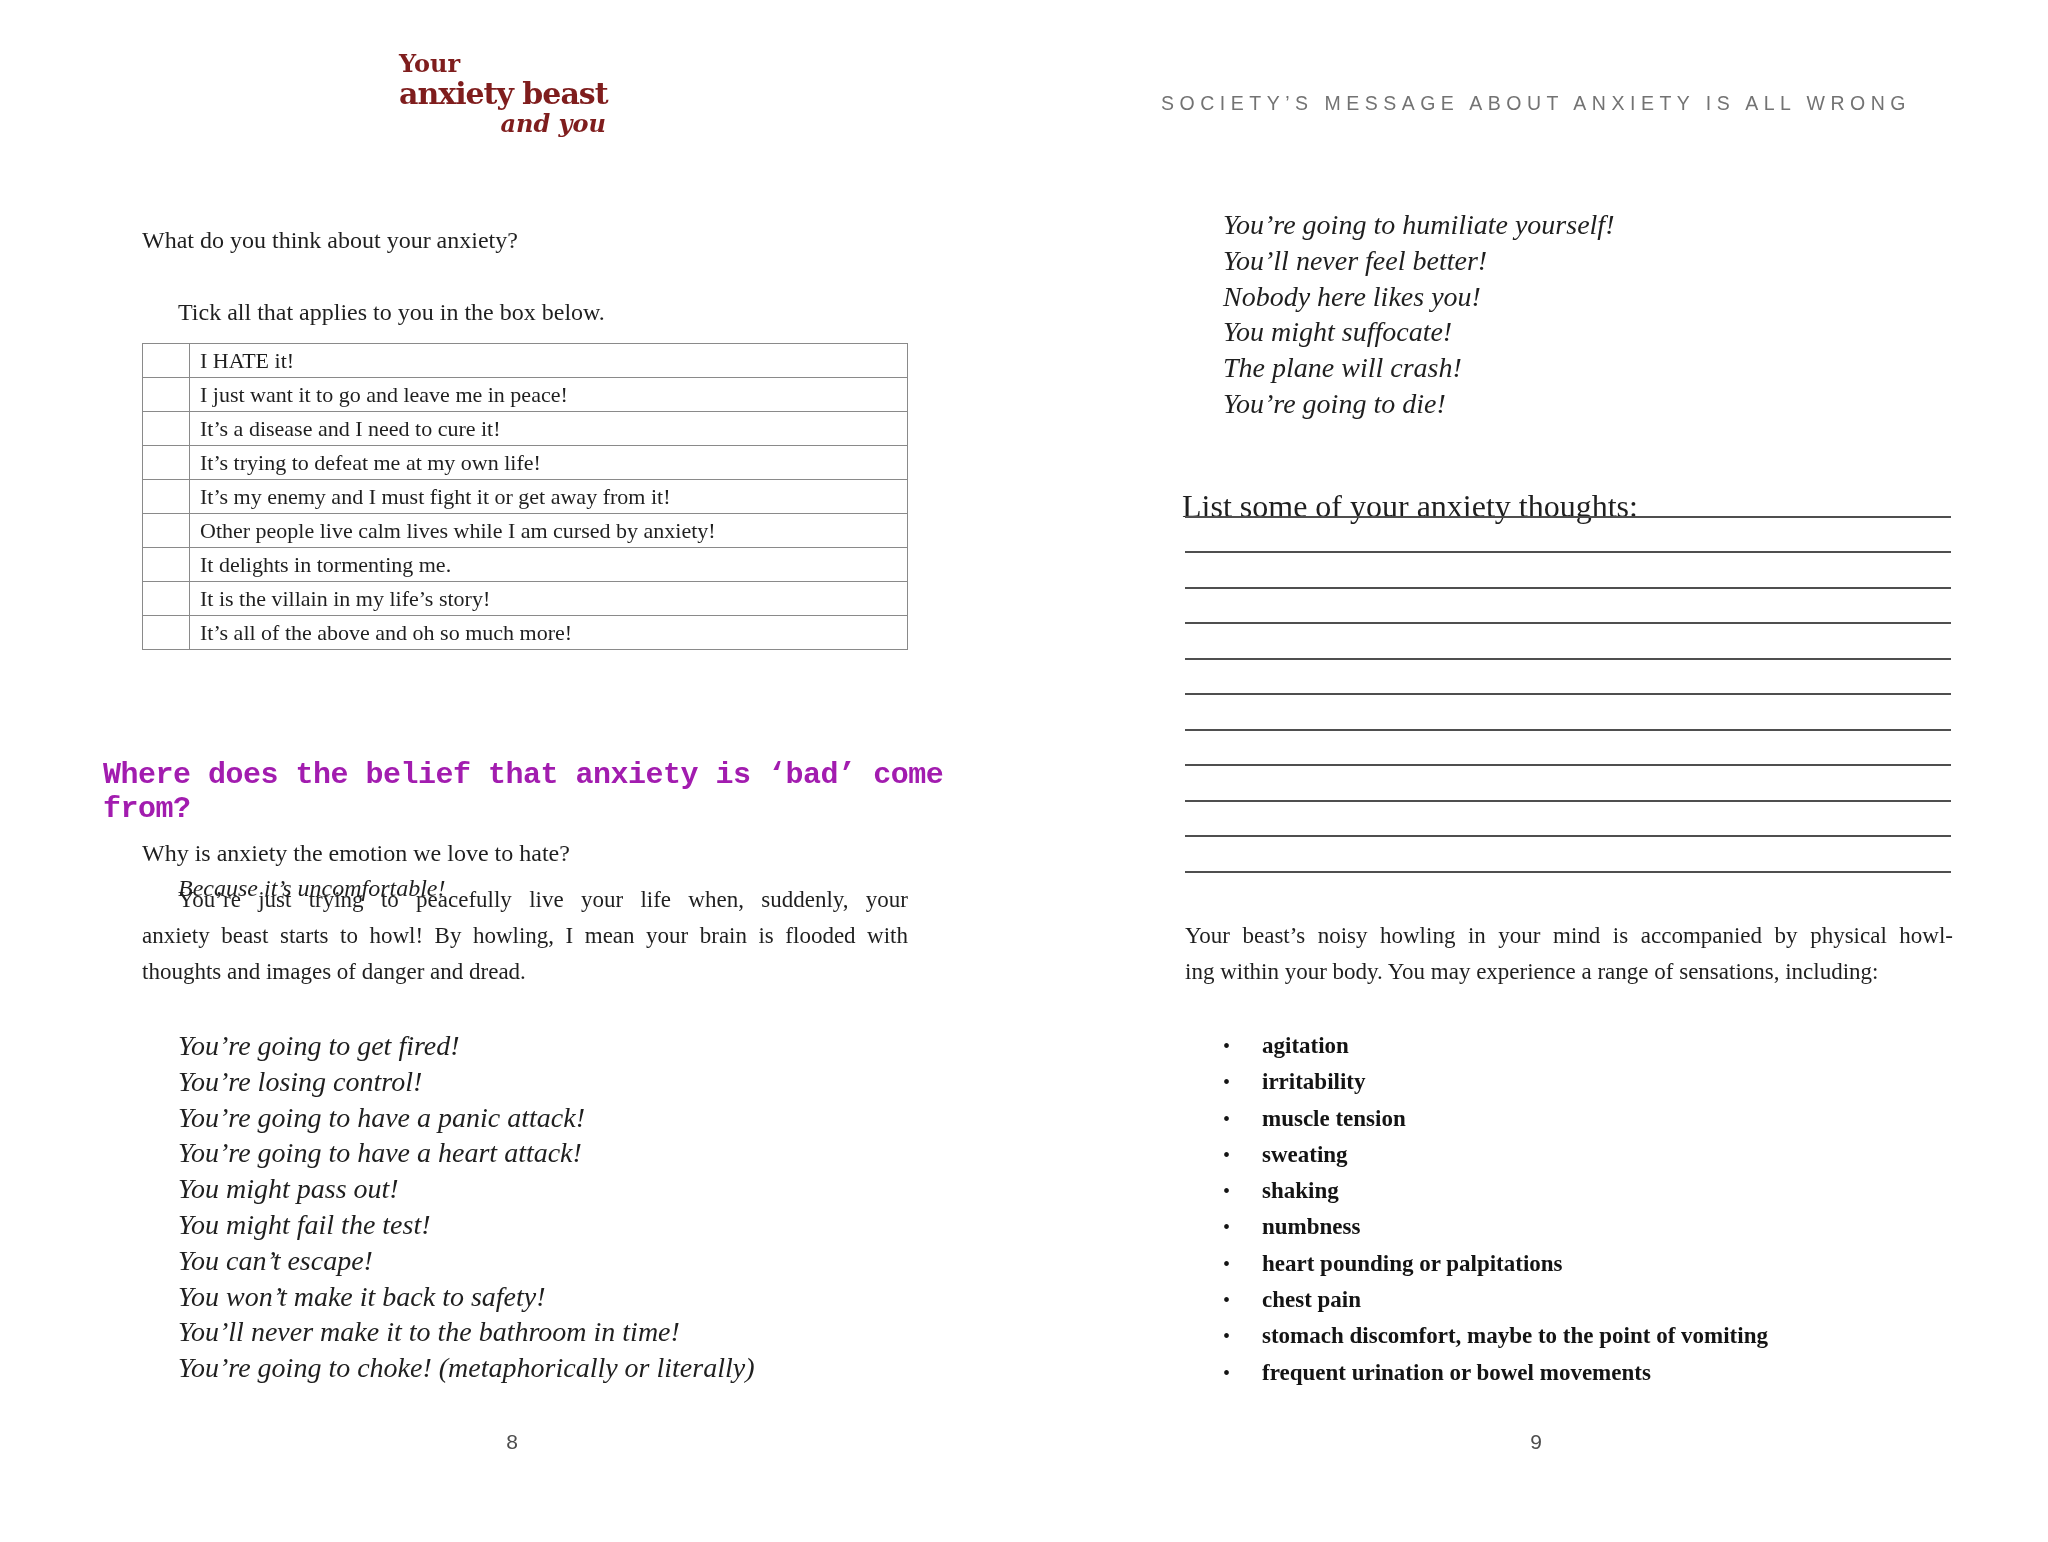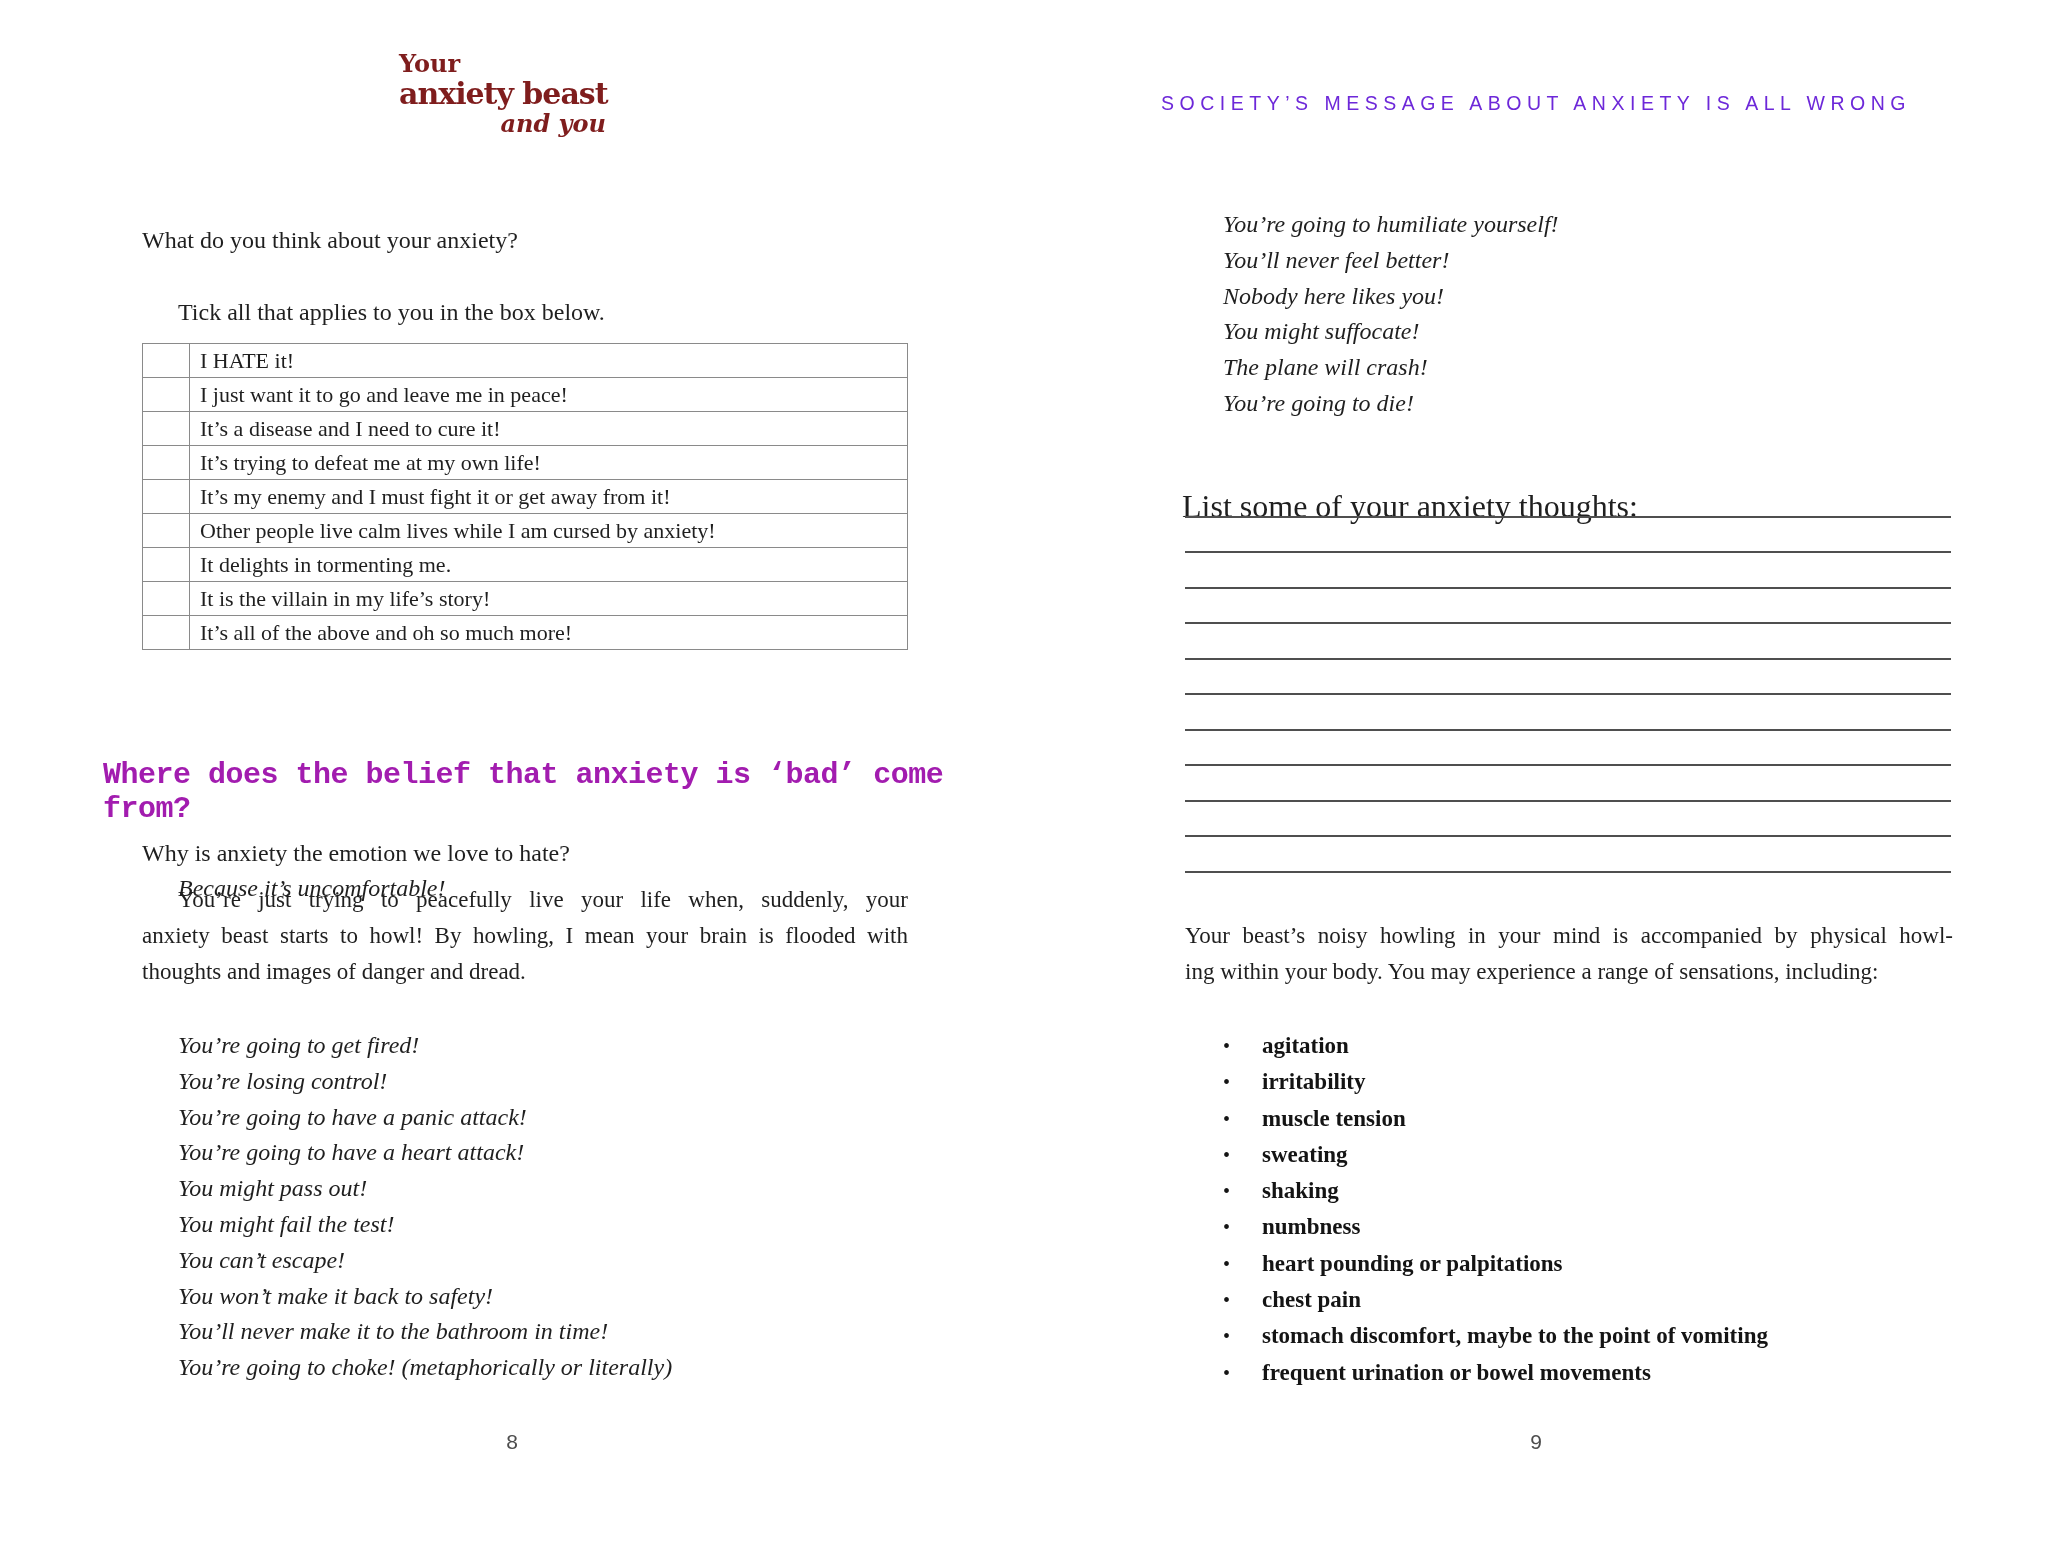--- a/index.html
+++ b/index.html
@@ -34,31 +34,31 @@
   .qa-q{position:absolute;left:142px;top:816px;font-size:24px;text-align:center;}
   .qa-a{position:absolute;left:178px;top:851px;font-size:24px;font-style:italic;}
 
   .para{position:absolute;font-size:23px;line-height:36px;}
   .para-left{left:142px;top:882px;width:766px;}
   .para-right{left:161px;top:918px;width:768px;}
   .jline{text-align:justify;text-align-last:justify;}
   .jline.indent{text-indent:36px;}
   .nline{text-align:left;}
 
-  .thought-list{position:absolute;font-size:24px;font-style:italic;line-height:35.8px;}
+  .thought-list{position:absolute;font-size:28px;font-style:italic;line-height:35.8px;}
   .thoughts-left{left:178px;top:1028px;}
   .thoughts-right{left:199px;top:207px;}
 
   .page-number{position:absolute;top:1430px;left:0;width:100%;text-align:center;
     font-family:"Liberation Sans", sans-serif;font-size:21px;color:#4d4d4d;}
 
   
   .running-header{position:absolute;left:0;top:92px;width:100%;text-align:center;
     font-family:"Liberation Sans", sans-serif;font-size:19.5px;letter-spacing:5.5px;
-    color:#6d28d9;white-space:nowrap;}
+    color:#737373;white-space:nowrap;}
 
   .list-prompt{position:absolute;left:158px;top:456px;font-size:32px;}
 
   .answer-lines{position:absolute;left:161px;top:482px;width:766px;}
   .answer-line{height:35.5px;box-sizing:border-box;border-bottom:2px solid #4f4f4f;}
 
   .sensation-list{position:absolute;left:161px;top:1028px;list-style:none;
     margin:0;padding:0;font-size:23px;font-weight:700;line-height:36.3px;color:#141414;}
   .sensation-list li{position:relative;padding-left:77px;}
   .sensation-list li .bullet{position:absolute;left:38px;top:0;

